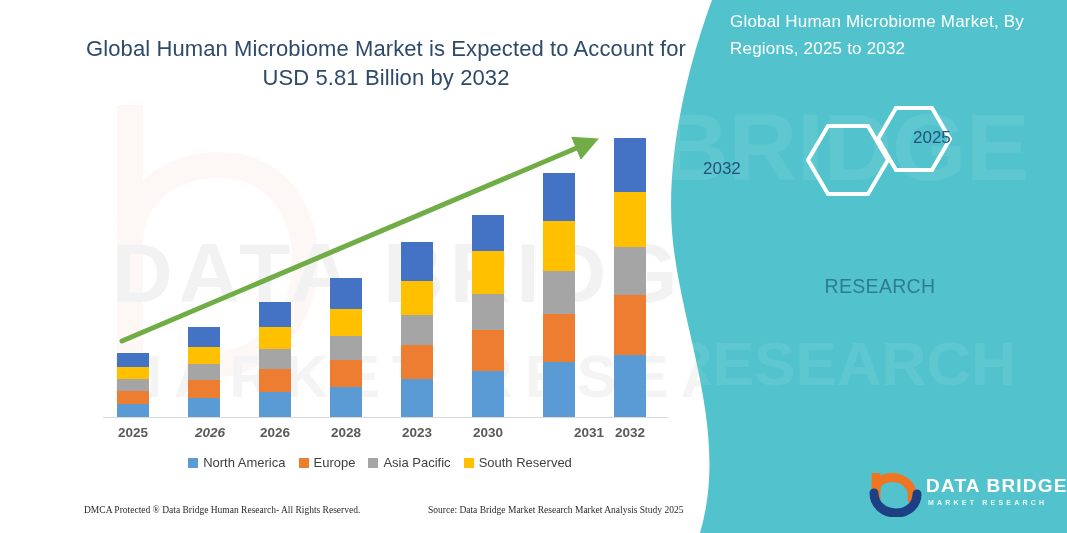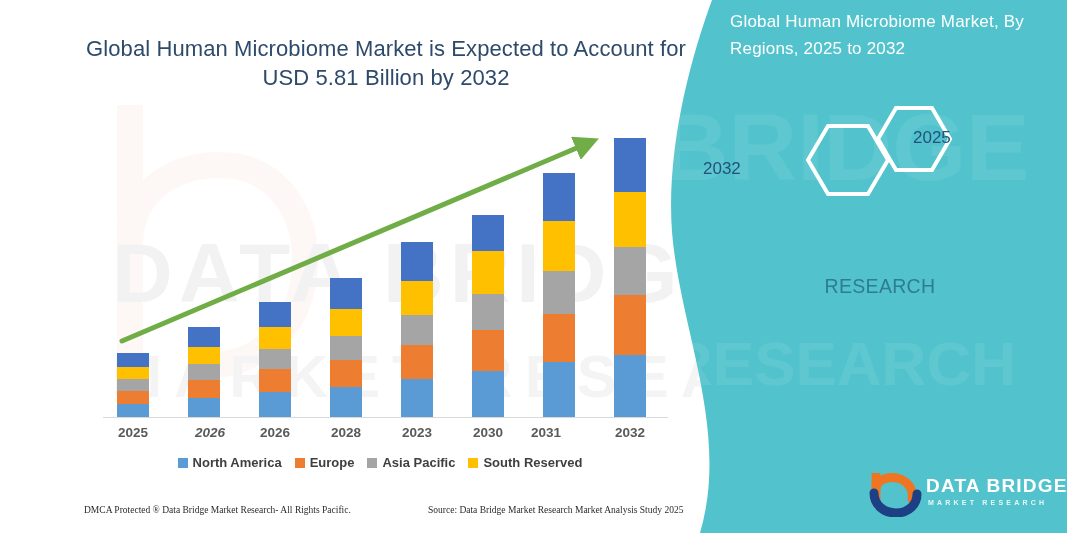--- a/index.html
+++ b/index.html
@@ -46,21 +46,21 @@
     position:absolute;width:60px;text-align:center;
     font-size:13.5px;font-weight:700;color:#595959;
   }
 
   .legend{
     position:absolute;left:0;top:455px;width:760px;
     display:flex;justify-content:center;align-items:center;gap:13px;
   }
   .lg-item{display:flex;align-items:center;gap:5px;}
   .lg-sw{width:10px;height:10px;display:block;}
-  .lg-tx{font-size:13px;font-weight:700;color:#3f3f3f;white-space:nowrap;}
+  .lg-tx{font-size:13px;font-weight:400;color:#3f3f3f;white-space:nowrap;}
 
   .footer{position:absolute;left:0;top:505px;width:700px;height:20px;}
   .foot-txt{
     position:absolute;font-family:"Liberation Serif", serif;
     font-size:9.5px;color:#2b2b2b;white-space:nowrap;
   }
   .foot-left{left:84px;top:0;}
   .foot-right{left:428px;top:0;}
 
   
@@ -184,21 +184,21 @@
             <div class="seg" style="height: 62px; background: rgb(91, 155, 213);"></div>
           </div>
         </div>
       <div class="xlabels" id="xlabels">
           <div class="xlab" style="left: 103px;">2025</div>
           <div class="xlab" style="left: 180px; font-style: italic;">2026</div>
           <div class="xlab" style="left: 245px;">2026</div>
           <div class="xlab" style="left: 316px;">2028</div>
           <div class="xlab" style="left: 387px;">2023</div>
           <div class="xlab" style="left: 458px;">2030</div>
-          <div class="xlab" style="left: 516px;">2031</div>
+          <div class="xlab" style="left: 559px;">2031</div>
           <div class="xlab" style="left: 600px;">2032</div>
         </div>
     </div>
 
     <div class="legend" id="legend">
         <div class="lg-item">
           <span class="lg-sw" style="background: rgb(91, 155, 213);"></span>
           <span class="lg-tx">North America</span>
         </div>
         <div class="lg-item">
@@ -209,21 +209,21 @@
           <span class="lg-sw" style="background: rgb(165, 165, 165);"></span>
           <span class="lg-tx">Asia Pacific</span>
         </div>
         <div class="lg-item">
           <span class="lg-sw" style="background: rgb(255, 192, 0);"></span>
           <span class="lg-tx">South Reserved</span>
         </div>
       </div>
 
     <div class="footer">
-      <div class="foot-txt foot-left">DMCA Protected ® Data Bridge Market Research-  All Rights Pacific.</div>
+      <div class="foot-txt foot-left">DMCA Protected ® Data Bridge Human Research-  All Rights Reserved.</div>
       <div class="foot-txt foot-right">Source: Data Bridge Market Research  Market Analysis Study 2025</div>
     </div>
   </div>
 
   <svg class="teal-panel" viewBox="0 0 417 533" preserveAspectRatio="none">
     <path d="M62 0 L417 0 L417 533 L50 533 C80 430, 30 330, 22 232 C16 150, 40 60, 62 0 Z" fill="#52c3cd"></path>
   </svg>
 
   <div class="teal-content">
 

